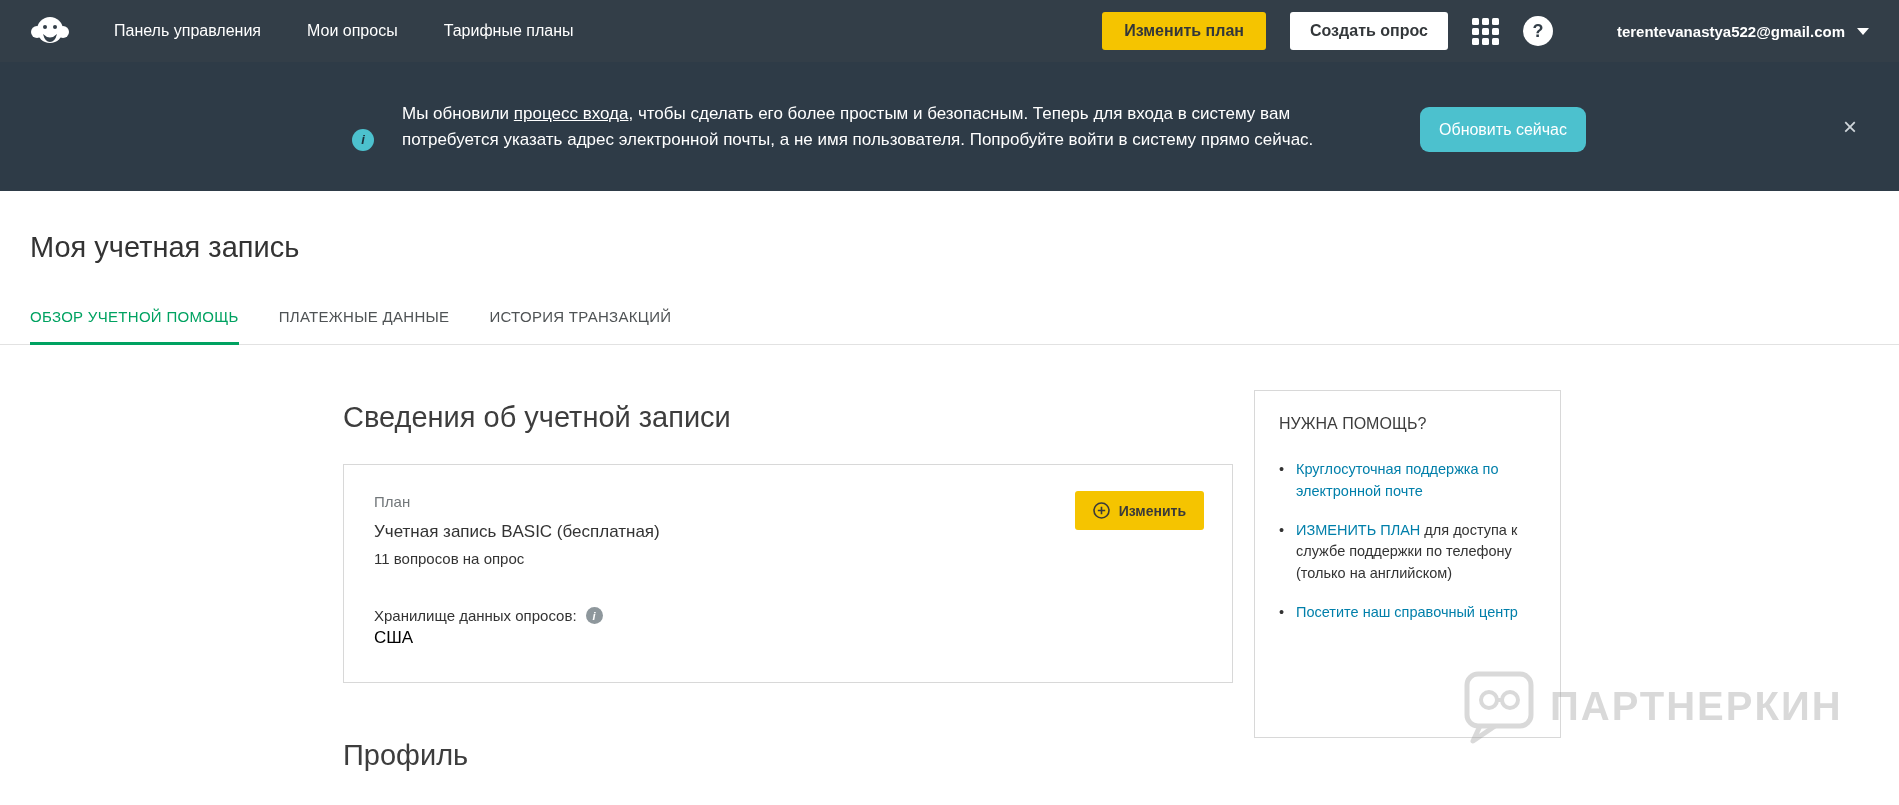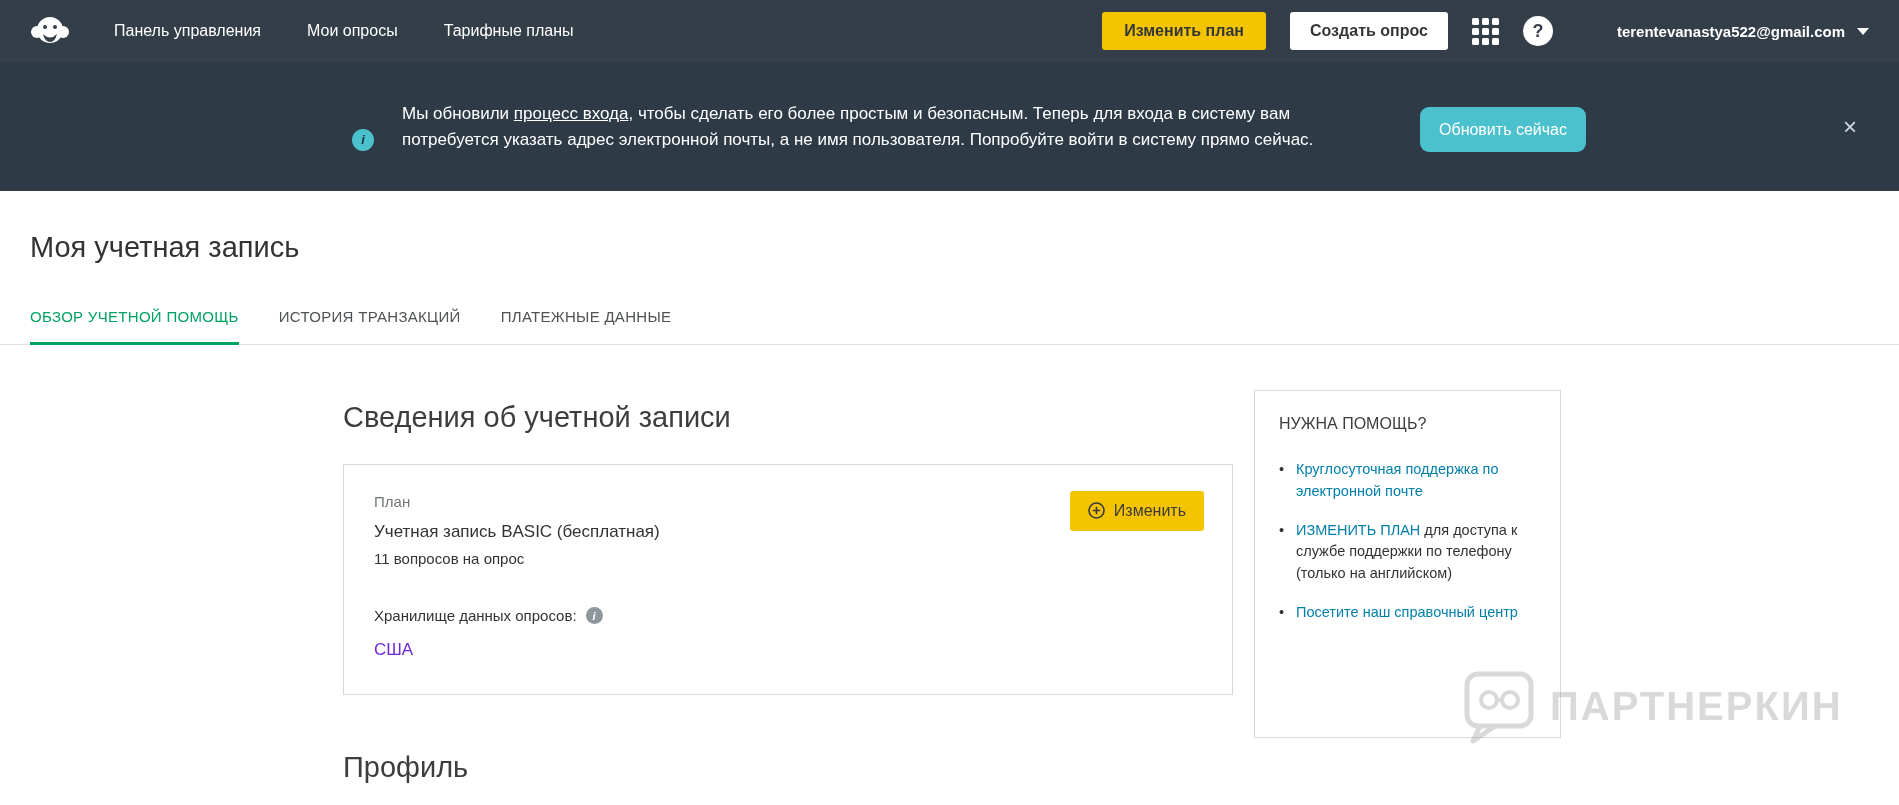--- a/index.html
+++ b/index.html
@@ -95,30 +95,30 @@
   .section-heading { font-size:29px; font-weight:400; color:#3d3d3d; margin:56px 0 30px 0; }
   .details-card {
     width:890px; border:1px solid #d8d8d8; background:#ffffff;
     padding:28px 30px 34px; position:relative;
   }
   .label-gray { color:#72777a; font-size:15px; }
   .plan-name { font-size:17px; color:#333333; margin-top:12px; }
   .plan-limit { font-size:15px; color:#333333; margin-top:8px; }
   .btn-change {
     position:absolute; top:26px; right:28px;
-    background:#f5c400; color:#3a3a3a; font-size:16px; font-weight:400;
-    padding:11px 18px; display:flex; align-items:flex-start; gap:9px;
+    background:#f5c400; color:#3a3a3a; font-size:14px; font-weight:700;
+    padding:11px 18px; display:flex; align-items:flex-end; gap:9px;
   }
   .storage-row { margin-top:40px; display:flex; align-items:center; gap:9px; font-size:15px; color:#333333; }
   .info-circle-gray {
     width:17px; height:17px; border-radius:50%; background:#8e979c;
     color:#ffffff; font-size:11px; font-weight:700; font-style:italic;
     display:flex; align-items:center; justify-content:center; cursor:pointer;
   }
-  .storage-value { font-size:17px; color:#6d28d9; margin-top:16px; }
+  .storage-value { font-size:17px; color:#000000; margin-top:4px; }
 
   .profile-heading { font-size:29px; font-weight:400; color:#3d3d3d; margin-top:56px; }
 
   
   .help-card {
     position:absolute; top:390px; left:1254px; width:307px; min-height:348px;
     border:1px solid #d8d8d8; background:#ffffff; padding:24px 24px 26px;
     z-index:2;
   }
   .help-title { font-size:16px; color:#3d3d3d; font-weight:400; }
@@ -187,22 +187,22 @@
     <p class="banner-text"><span>Мы обновили </span><a class="banner-link">процесс входа</a><span>, чтобы сделать его более простым и безопасным. Теперь для входа в систему вам потребуется указать адрес электронной почты, а не имя пользователя. Попробуйте войти в систему прямо сейчас.</span></p>
     <button class="btn btn-refresh">Обновить сейчас</button>
   </div>
   <span class="banner-close">×</span>
 </section>
 
 <h1 class="page-title">Моя учетная запись</h1>
 
 <div class="tabs-bar">
   <div class="tab active">ОБЗОР УЧЕТНОЙ ПОМОЩЬ</div>
+  <div class="tab">ПЛАТЕЖНЫЕ ДАННЫЕ</div>
   <div class="tab">ИСТОРИЯ ТРАНЗАКЦИЙ</div>
-  <div class="tab">ПЛАТЕЖНЫЕ ДАННЫЕ</div>
 </div>
 
 <main class="main">
   <h2 class="section-heading">Сведения об учетной записи</h2>
 
   <div class="details-card">
     <div class="label-gray">План</div>
     <div class="plan-name">Учетная запись BASIC (бесплатная)</div>
     <div class="plan-limit">11 вопросов на опрос</div>
 

